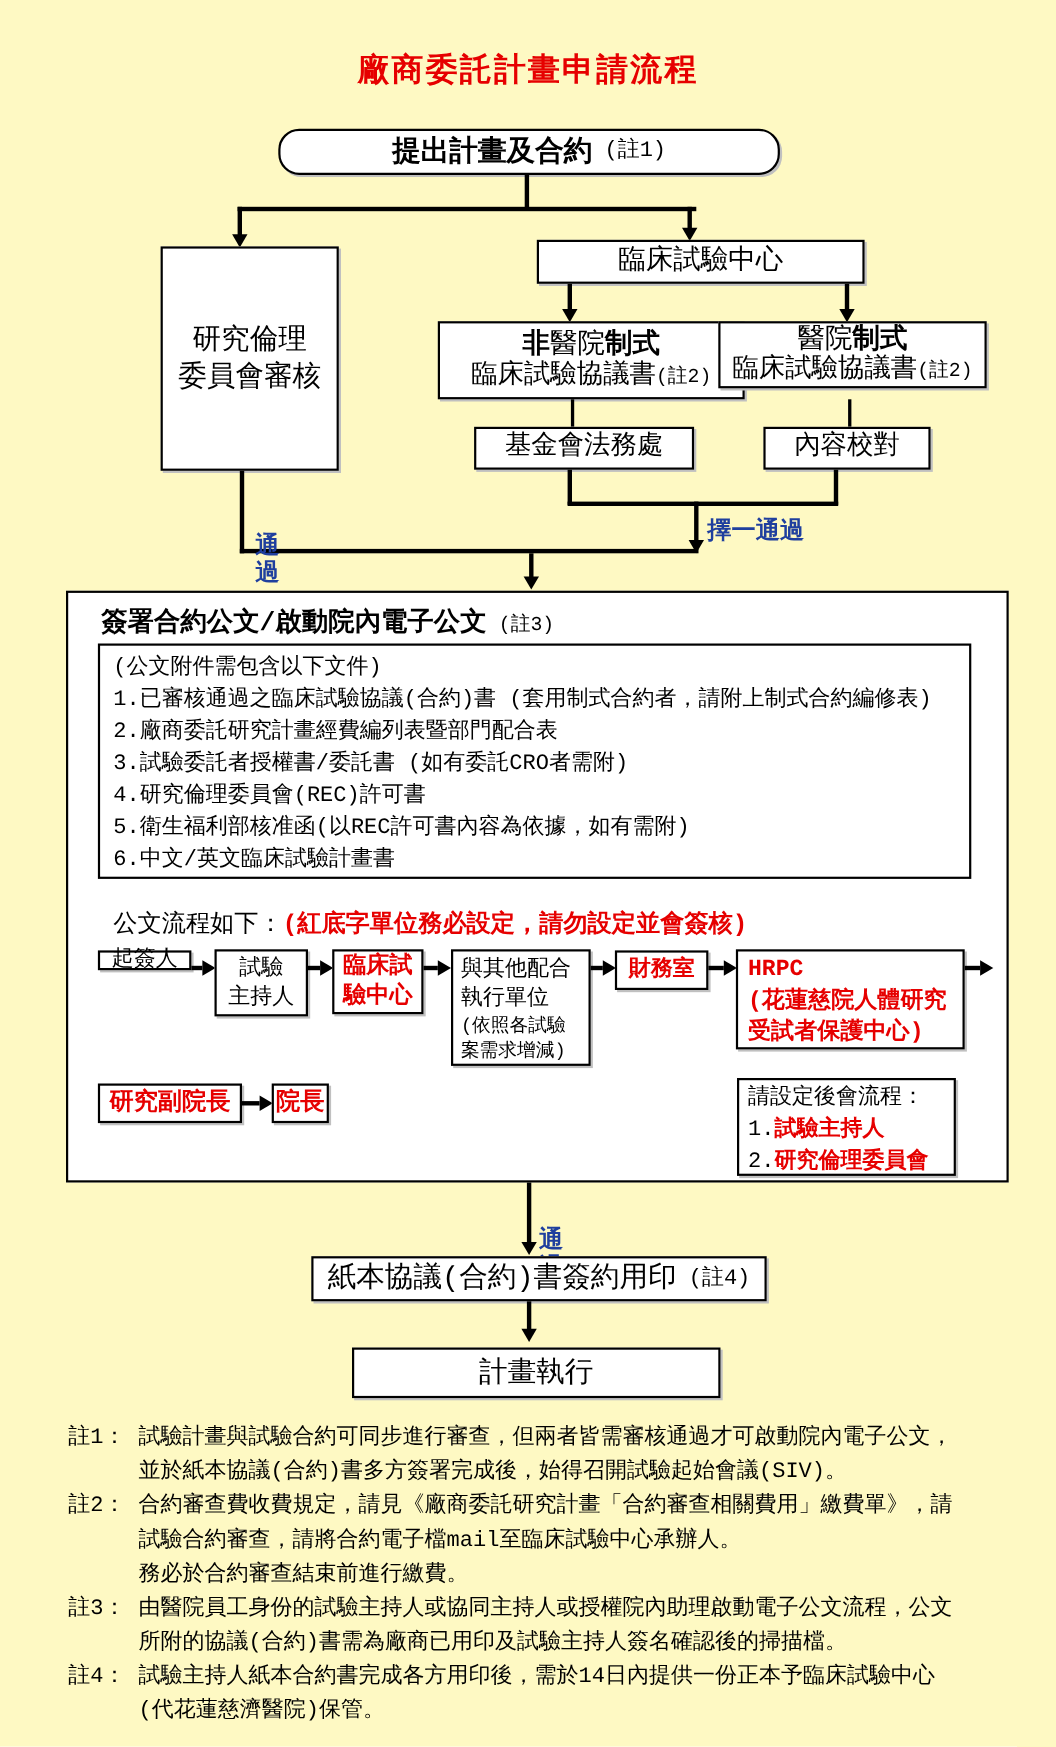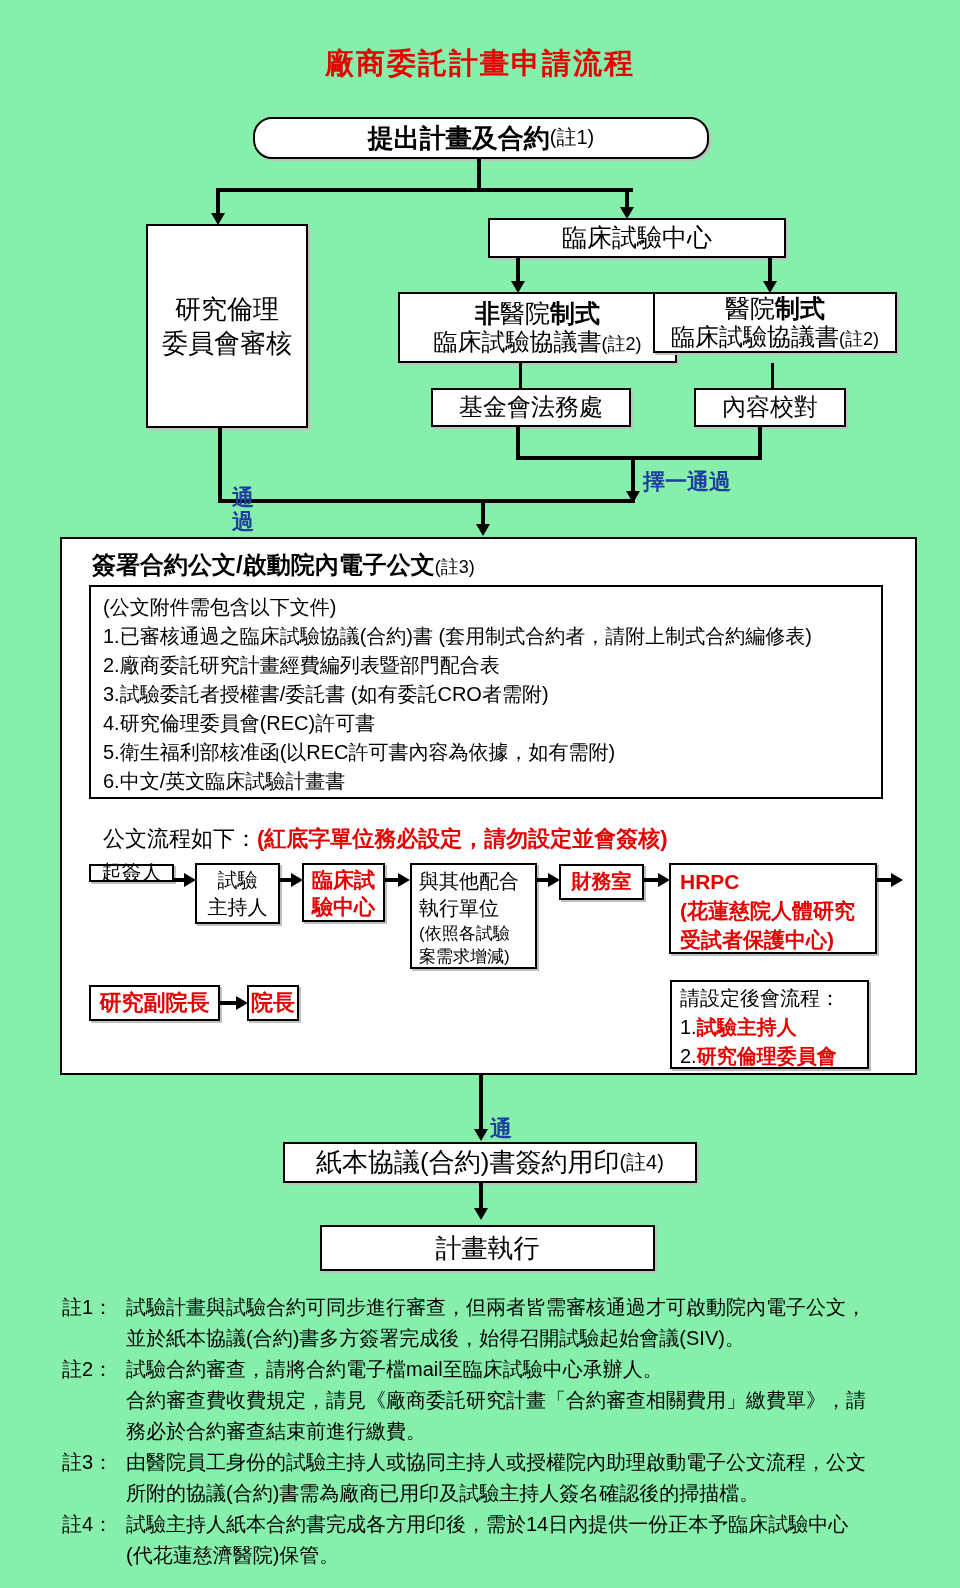--- a/index.html
+++ b/index.html
@@ -1,31 +1,31 @@
 <!DOCTYPE html>
 <html style="--red: #e60000; --blue: #1f3f9e;"><head>
 <meta charset="utf-8">
 <style>
   html,body{margin:0;padding:0;background:#fff;}
-  .cv{position:relative;width:960px;height:1588px;background:#86efac;overflow:hidden;
-      font-family:Liberation Sans, sans-serif;color:#000;}
+  .cv{position:relative;width:960px;height:1588px;background:#fef9c3;overflow:hidden;
+      font-family:Liberation Mono, monospace;color:#000;}
   .bx{position:absolute;background:#fff;border:2px solid #000;box-shadow:2px 2px 0 #c0c0c0;
       display:flex;flex-direction:column;align-items:center;justify-content:center;
       text-align:center;box-sizing:border-box;line-height:1.18;}
   .bx.leftal{align-items:flex-start;justify-content:flex-start;text-align:left;}
   .vl,.hl{position:absolute;background:#000;}
   .vl{width:4px;}.vl.thin{width:3px;}.hl{height:4px;}
   .td{position:absolute;width:0;height:0;border-left:7px solid transparent;
       border-right:7px solid transparent;border-top:12px solid #000;}
   .tr{position:absolute;width:0;height:0;border-top:7px solid transparent;
       border-bottom:7px solid transparent;border-left:12px solid #000;}
   .red{color:var(--red);font-weight:bold;}
   .blue{position:absolute;color:var(--blue);font-weight:bold;font-size:22px;}
   .blue.stack{width:26px;line-height:24px;word-break:break-all;margin-top:40px;}
-  .nt{font-weight:normal;}
+  .nt{font-weight:normal;padding-left:11px;}
   .title{position:absolute;left:0;top:44px;width:100%;text-align:center;
          font-size:29px;font-weight:bold;color:var(--red);letter-spacing:2px;}
   .inner{position:absolute;border:2px solid #000;background:#fff;box-sizing:border-box;
          font-size:20px;line-height:29px;padding:6px 12px;}
   .fnote{position:absolute;left:62px;top:1292px;width:890px;font-size:20px;line-height:31px;}
   .fnrow{display:flex;}
   .fnlab{flex:0 0 64px;}
 </style>
 </head>
 <body>
@@ -190,22 +190,22 @@
     <div class="fnrow">
       <div class="fnlab">註1：</div>
       <div>
         <div>試驗計畫與試驗合約可同步進行審查，但兩者皆需審核通過才可啟動院內電子公文，</div>
         <div>並於紙本協議(合約)書多方簽署完成後，始得召開試驗起始會議(SIV)。</div>
       </div>
     </div>
     <div class="fnrow">
       <div class="fnlab">註2：</div>
       <div>
+        <div>合約審查費收費規定，請見《廠商委託研究計畫「合約審查相關費用」繳費單》，請</div>
         <div>試驗合約審查，請將合約電子檔mail至臨床試驗中心承辦人。</div>
-        <div>合約審查費收費規定，請見《廠商委託研究計畫「合約審查相關費用」繳費單》，請</div>
         <div>務必於合約審查結束前進行繳費。</div>
       </div>
     </div>
     <div class="fnrow">
       <div class="fnlab">註3：</div>
       <div>
         <div>由醫院員工身份的試驗主持人或協同主持人或授權院內助理啟動電子公文流程，公文</div>
         <div>所附的協議(合約)書需為廠商已用印及試驗主持人簽名確認後的掃描檔。</div>
       </div>
     </div>

